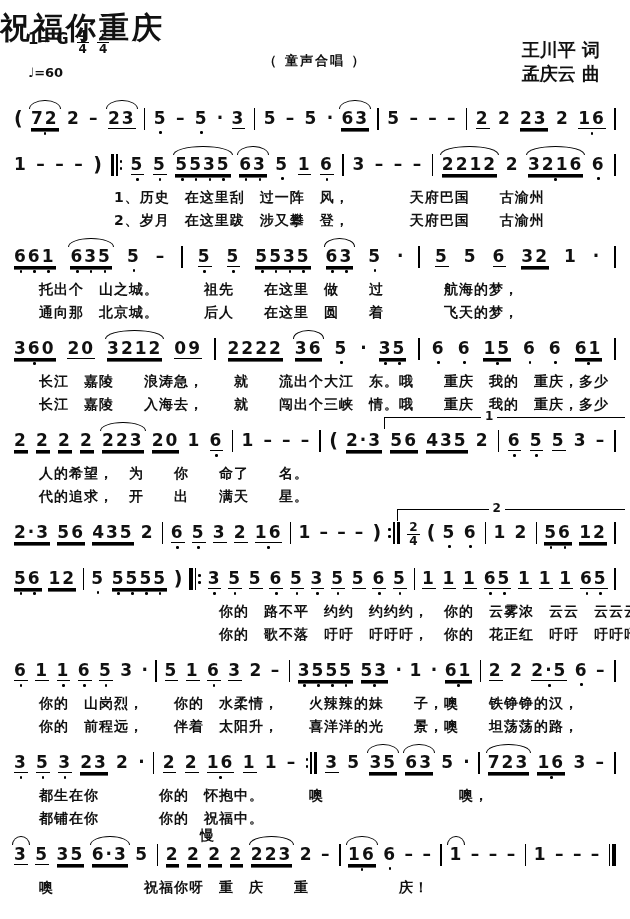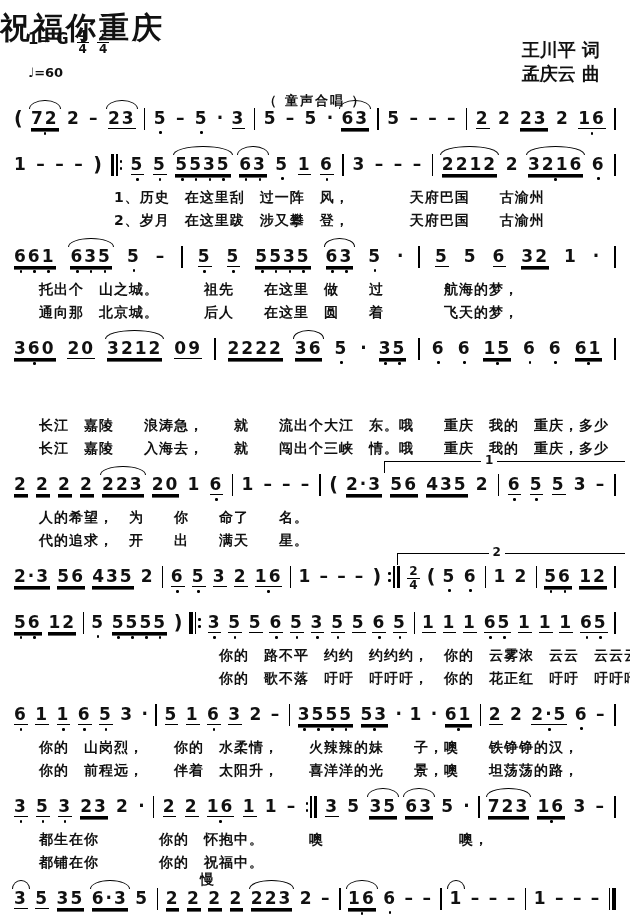--- a/index.html
+++ b/index.html
@@ -5,21 +5,21 @@
   html,body{margin:0;padding:0;background:#fff;}
   body{width:630px;min-height:919px;position:relative;
        font-family:"DejaVu Sans","Liberation Sans",sans-serif;color:#111;}
   .page{width:630px;min-height:919px;position:relative;overflow:hidden;}
 
   
   .header{position:relative;height:92px;}
   .title{position:absolute;left:0;right:0;top:8px;
          font-size:30px;font-weight:bold;letter-spacing:3px;}
   .subtitle{position:absolute;left:0;right:0;top:52px;text-align:center;
-            font-size:13px;font-weight:bold;letter-spacing:2px;margin-top:40px;}
+            font-size:13px;font-weight:bold;letter-spacing:2px;}
   .keysig{position:absolute;left:28px;top:30px;font-size:15px;font-weight:bold;}
   .keysig .row{display:flex;align-items:flex-start;gap:8px;}
   .tempo{margin-top:10px;font-size:13px;font-weight:bold;}
   .frac{display:inline-flex;flex-direction:column;align-items:center;
         font-size:12px;font-weight:bold;line-height:11px;}
   .frac .num{border-bottom:1.3px solid #000;padding:0 2px 1px;}
   .frac .den{padding-top:1px;}
   .credits{position:absolute;right:30px;top:38px;font-size:18px;font-weight:bold;
            line-height:24px;text-align:right;}
 
@@ -435,21 +435,21 @@
             </span>
           </span>
           <span class="tok">
             <span class="n u2">61</span>
             <span class="dots">
               <i></i>
             </span>
           </span>
           <div class="bar"></div>
         </div>
-        <div class="lyric" style="padding-left: 25px; margin-top: 44px;">长江　嘉陵　　浪涛急，　　就　　流出个大江　东。哦　　重庆　我的　重庆，多少</div>
+        <div class="lyric" style="padding-left: 25px;">长江　嘉陵　　浪涛急，　　就　　流出个大江　东。哦　　重庆　我的　重庆，多少</div>
         <div class="lyric" style="padding-left: 25px;">长江　嘉陵　　入海去，　　就　　闯出个三峡　情。哦　　重庆　我的　重庆，多少</div>
       </div>
       <div class="system">
         <div class="volta" style="left: 61%; width: 38%;">
           <span>1</span>
         </div>
         <div class="noterow">
           <span class="tok">
             <span class="n u2">2</span>
           </span>

